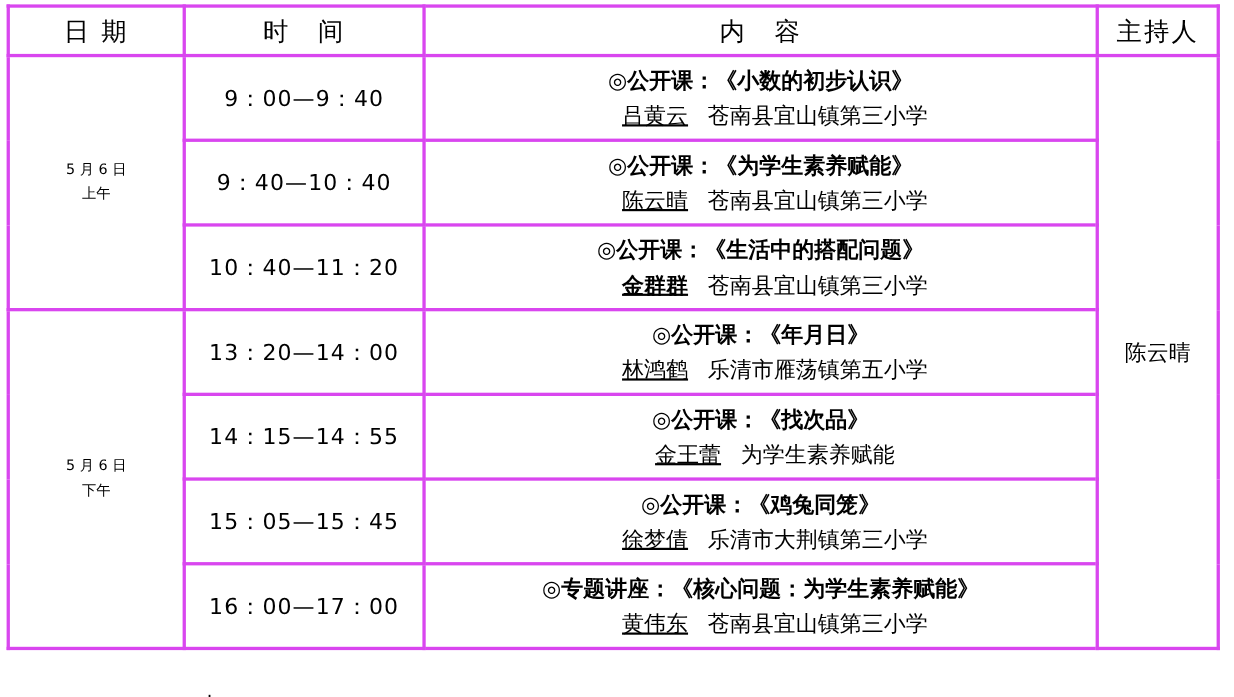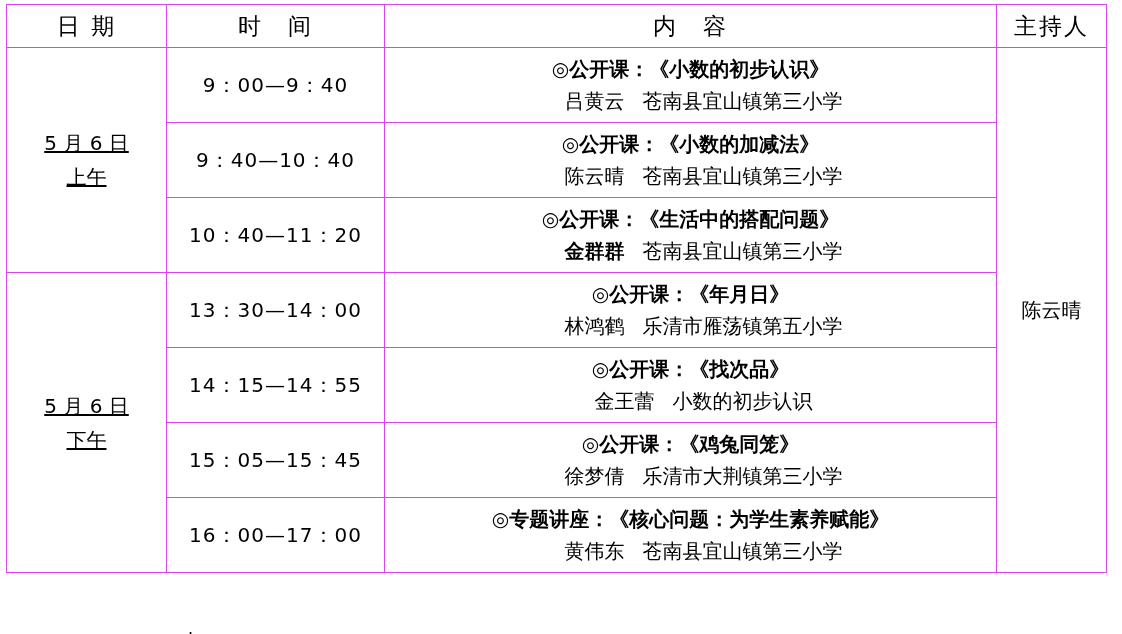--- a/index.html
+++ b/index.html
@@ -20,42 +20,41 @@
     position: relative;
     box-sizing: border-box;
   }
   table.schedule {
     border-collapse: collapse;
     table-layout: fixed;
     width: 1100px;
     margin: 4px 0 0 6px;
   }
   table.schedule td, table.schedule th {
-    border: 1px solid #d946ef;
+    border: 3px solid #d946ef;
     padding: 0;
     vertical-align: middle;
     text-align: center;
     font-weight: normal;
   }
   
   col.c-date { width: 160px; }
   col.c-time { width: 218px; }
   col.c-content { width: 612px; }
   col.c-host { width: 110px; }
 
   .hdr-cell {
     height: 42px;
     font-size: 23px;
     letter-spacing: 2px;
     font-weight: bold;
   }
   .date-cell {
-    font-size: 20px;
+    font-size: 13px;
     line-height: 1.7;
-    text-decoration: underline;
   }
   .time-cell {
     font-size: 20px;
     height: 74px;
     letter-spacing: 1px;
     white-space: nowrap;
   }
   .host-cell {
     font-size: 20px;
   }
@@ -71,20 +70,21 @@
   }
   .line-title .marker {
     font-weight: normal;
   }
   .line-people {
     padding-left: 26px;
     white-space: nowrap;
   }
   .line-people .person {
     margin-right: 18px;
+    text-decoration: underline;
   }
   .line-people .person.bold {
     font-weight: bold;
   }
   .bottom-mark {
     position: absolute;
     left: 188px;
     bottom: 0px;
     font-size: 16px;
     color: #000000;
@@ -122,21 +122,21 @@
           <div class="line-people">
             <span class="person">吕黄云</span><span>苍南县宜山镇第三小学</span>
           </div>
         </td>
         <td class="host-cell" rowspan="7">陈云晴</td>
       </tr>
       <tr>
         <td class="time-cell">9：40—10：40</td>
         <td class="content-cell">
           <div class="line-title">
-            <span class="marker">◎</span><span>公开课：</span><span>《小数的加减法》</span>
+            <span class="marker">◎</span><span>公开课：</span><span>《为学生素养赋能》</span>
           </div>
           <div class="line-people">
             <span class="person">陈云晴</span><span>苍南县宜山镇第三小学</span>
           </div>
         </td>
       </tr>
       <tr>
         <td class="time-cell">10：40—11：20</td>
         <td class="content-cell">
           <div class="line-title">
@@ -146,38 +146,38 @@
             <span class="person bold">金群群</span><span>苍南县宜山镇第三小学</span>
           </div>
         </td>
       </tr>
 
       <tr>
         <td class="date-cell" rowspan="4">
           <div>5 月 6 日</div>
           <div>下午</div>
         </td>
-        <td class="time-cell">13：30—14：00</td>
+        <td class="time-cell">13：20—14：00</td>
         <td class="content-cell">
           <div class="line-title">
             <span class="marker">◎</span><span>公开课：</span><span>《年月日》</span>
           </div>
           <div class="line-people">
             <span class="person">林鸿鹤</span><span>乐清市雁荡镇第五小学</span>
           </div>
         </td>
       </tr>
       <tr>
         <td class="time-cell">14：15—14：55</td>
         <td class="content-cell">
           <div class="line-title">
             <span class="marker">◎</span><span>公开课：</span><span>《找次品》</span>
           </div>
           <div class="line-people">
-            <span class="person">金王蕾</span><span>小数的初步认识</span>
+            <span class="person">金王蕾</span><span>为学生素养赋能</span>
           </div>
         </td>
       </tr>
       <tr>
         <td class="time-cell">15：05—15：45</td>
         <td class="content-cell">
           <div class="line-title">
             <span class="marker">◎</span><span>公开课：</span><span>《鸡兔同笼》</span>
           </div>
           <div class="line-people">

